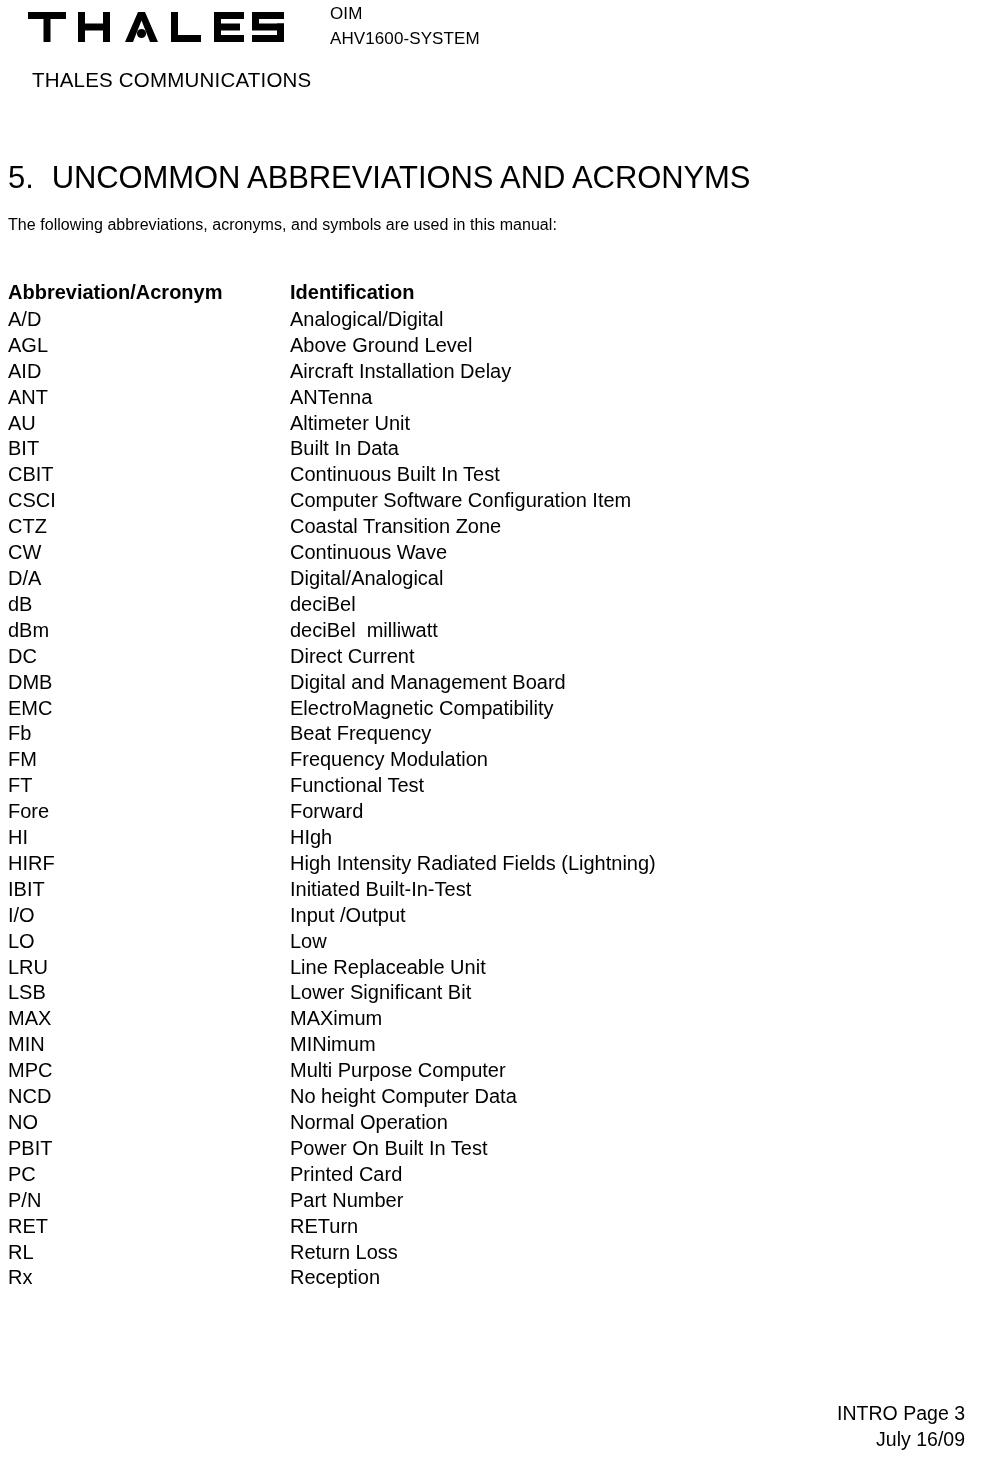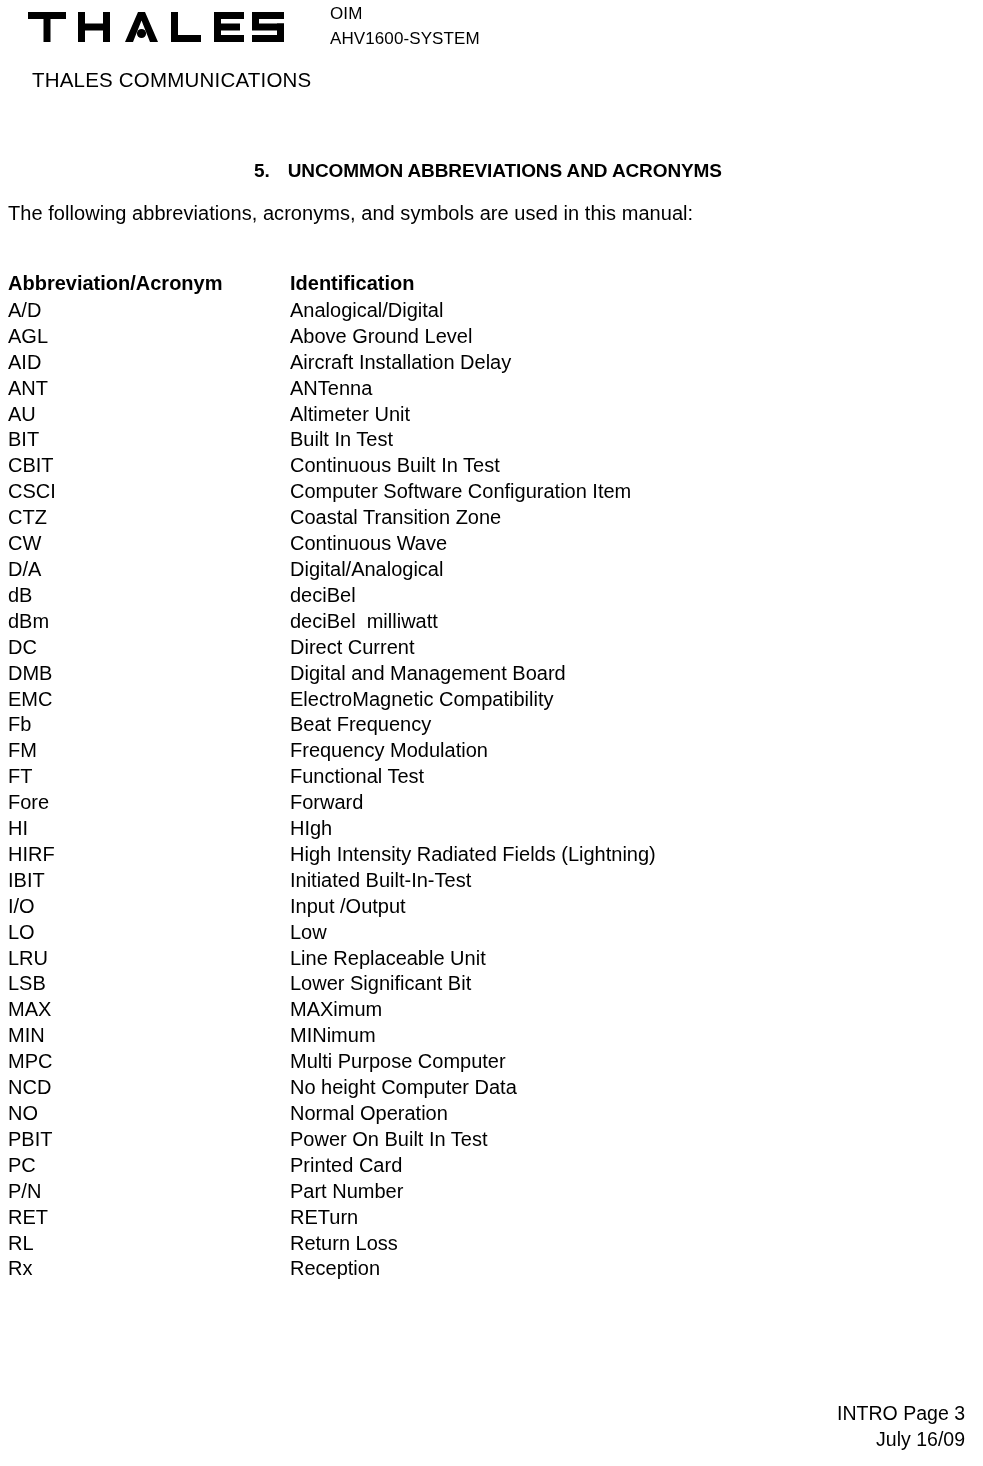--- a/index.html
+++ b/index.html
@@ -60,31 +60,30 @@
 
   
   .content {
     position: absolute;
     left: 8px;
     top: 160px;
     width: 960px;
   }
 
   .section-title {
-    font-size: 19px;
-    font-weight: bold;
+    font-size: 31px;
+    font-weight: normal;
     letter-spacing: -0.1px;
     white-space: nowrap;
     margin: 0 0 20px 0;
-    text-align: center;
   }
   .section-title .num { margin-right: 18px; }
 
   .intro-line {
-    font-size: 20px;
+    font-size: 16px;
     letter-spacing: 0.05px;
     margin: 0 0 46px 0;
     white-space: nowrap;
   }
 
   
   .abbr-table {
     border-collapse: collapse;
     width: 900px;
   }
@@ -193,21 +192,21 @@
         <tr>
           <td>ANT</td>
           <td>ANTenna</td>
         </tr>
         <tr>
           <td>AU</td>
           <td>Altimeter Unit</td>
         </tr>
         <tr>
           <td>BIT</td>
-          <td>Built In Test</td>
+          <td>Built In Data</td>
         </tr>
         <tr>
           <td>CBIT</td>
           <td>Continuous Built In Test</td>
         </tr>
         <tr>
           <td>CSCI</td>
           <td>Computer Software Configuration Item</td>
         </tr>
         <tr>

